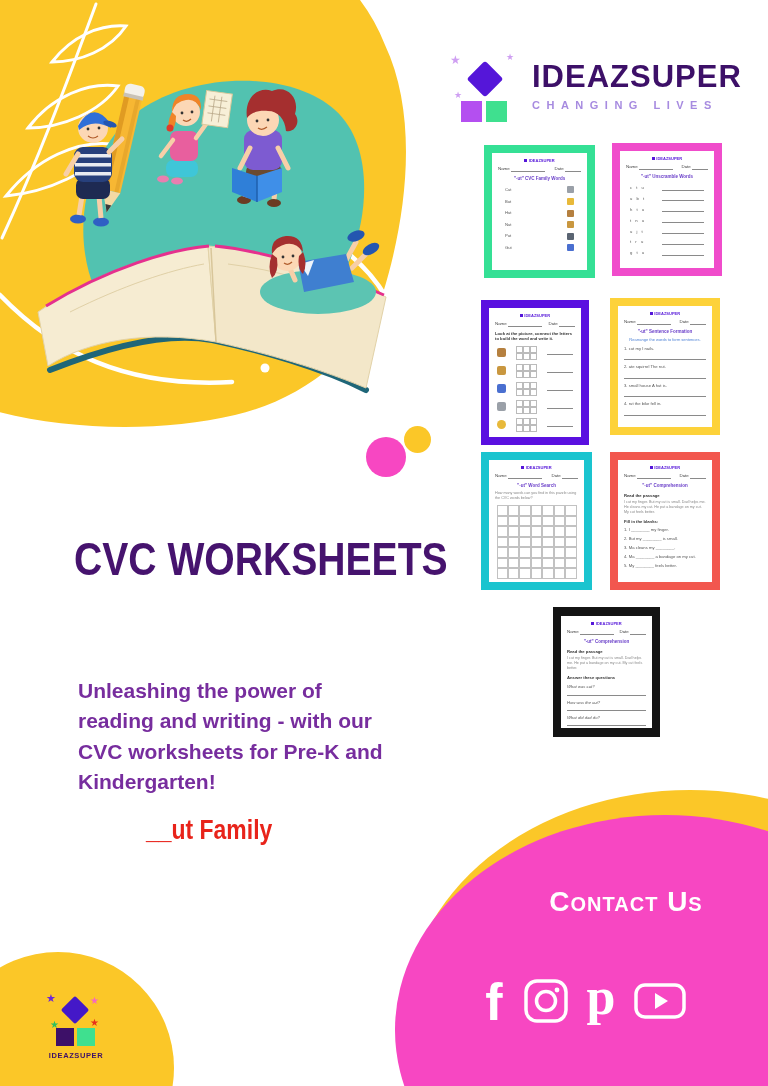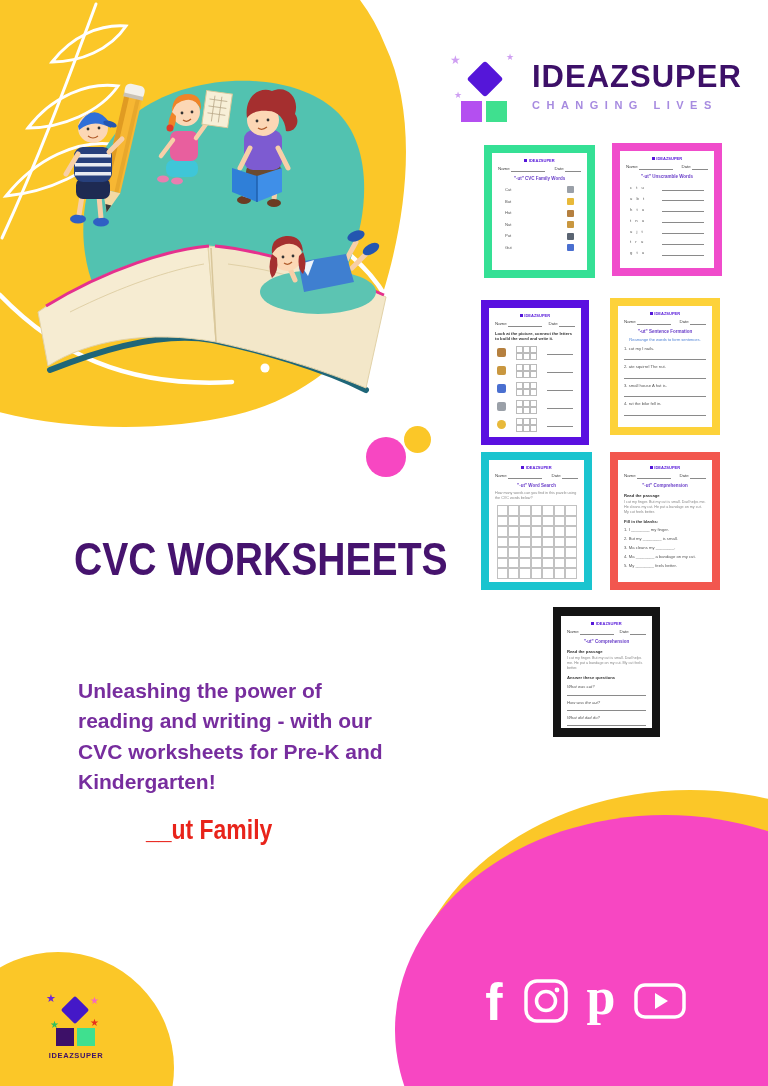--- a/index.html
+++ b/index.html
@@ -499,20 +499,21 @@
 
   <h1 class="h-title">CVC WORKSHEETS</h1>
   <p class="h-intro">Unleashing the power of reading and writing - with our CVC worksheets for Pre-K and Kindergarten!</p>
   <div class="h-family">__ut Family</div>
 
   <div class="dot dot-pink"></div>
   <div class="dot dot-yellow"></div>
 
   <div class="blob blob-yellow-br"></div>
   <div class="blob blob-pink-br"></div>
+  <div class="contact-heading">Contact Us</div>
   <div class="socials">
     <svg width="24" height="46" viewBox="0 0 24 46">
       <text x="12" y="42" text-anchor="middle" font-size="52" font-weight="bold" font-family="Liberation Sans, sans-serif" fill="#fff">f</text>
     </svg>
     <svg width="46" height="46" viewBox="0 0 46 46">
       <rect x="3" y="3" width="40" height="40" rx="11" fill="none" stroke="#fff" stroke-width="3.5"></rect>
       <circle cx="23" cy="23" r="9.5" fill="none" stroke="#fff" stroke-width="3.5"></circle>
       <circle cx="34" cy="12" r="2.4" fill="#fff"></circle>
     </svg>
     <svg width="30" height="50" viewBox="0 0 30 50">

